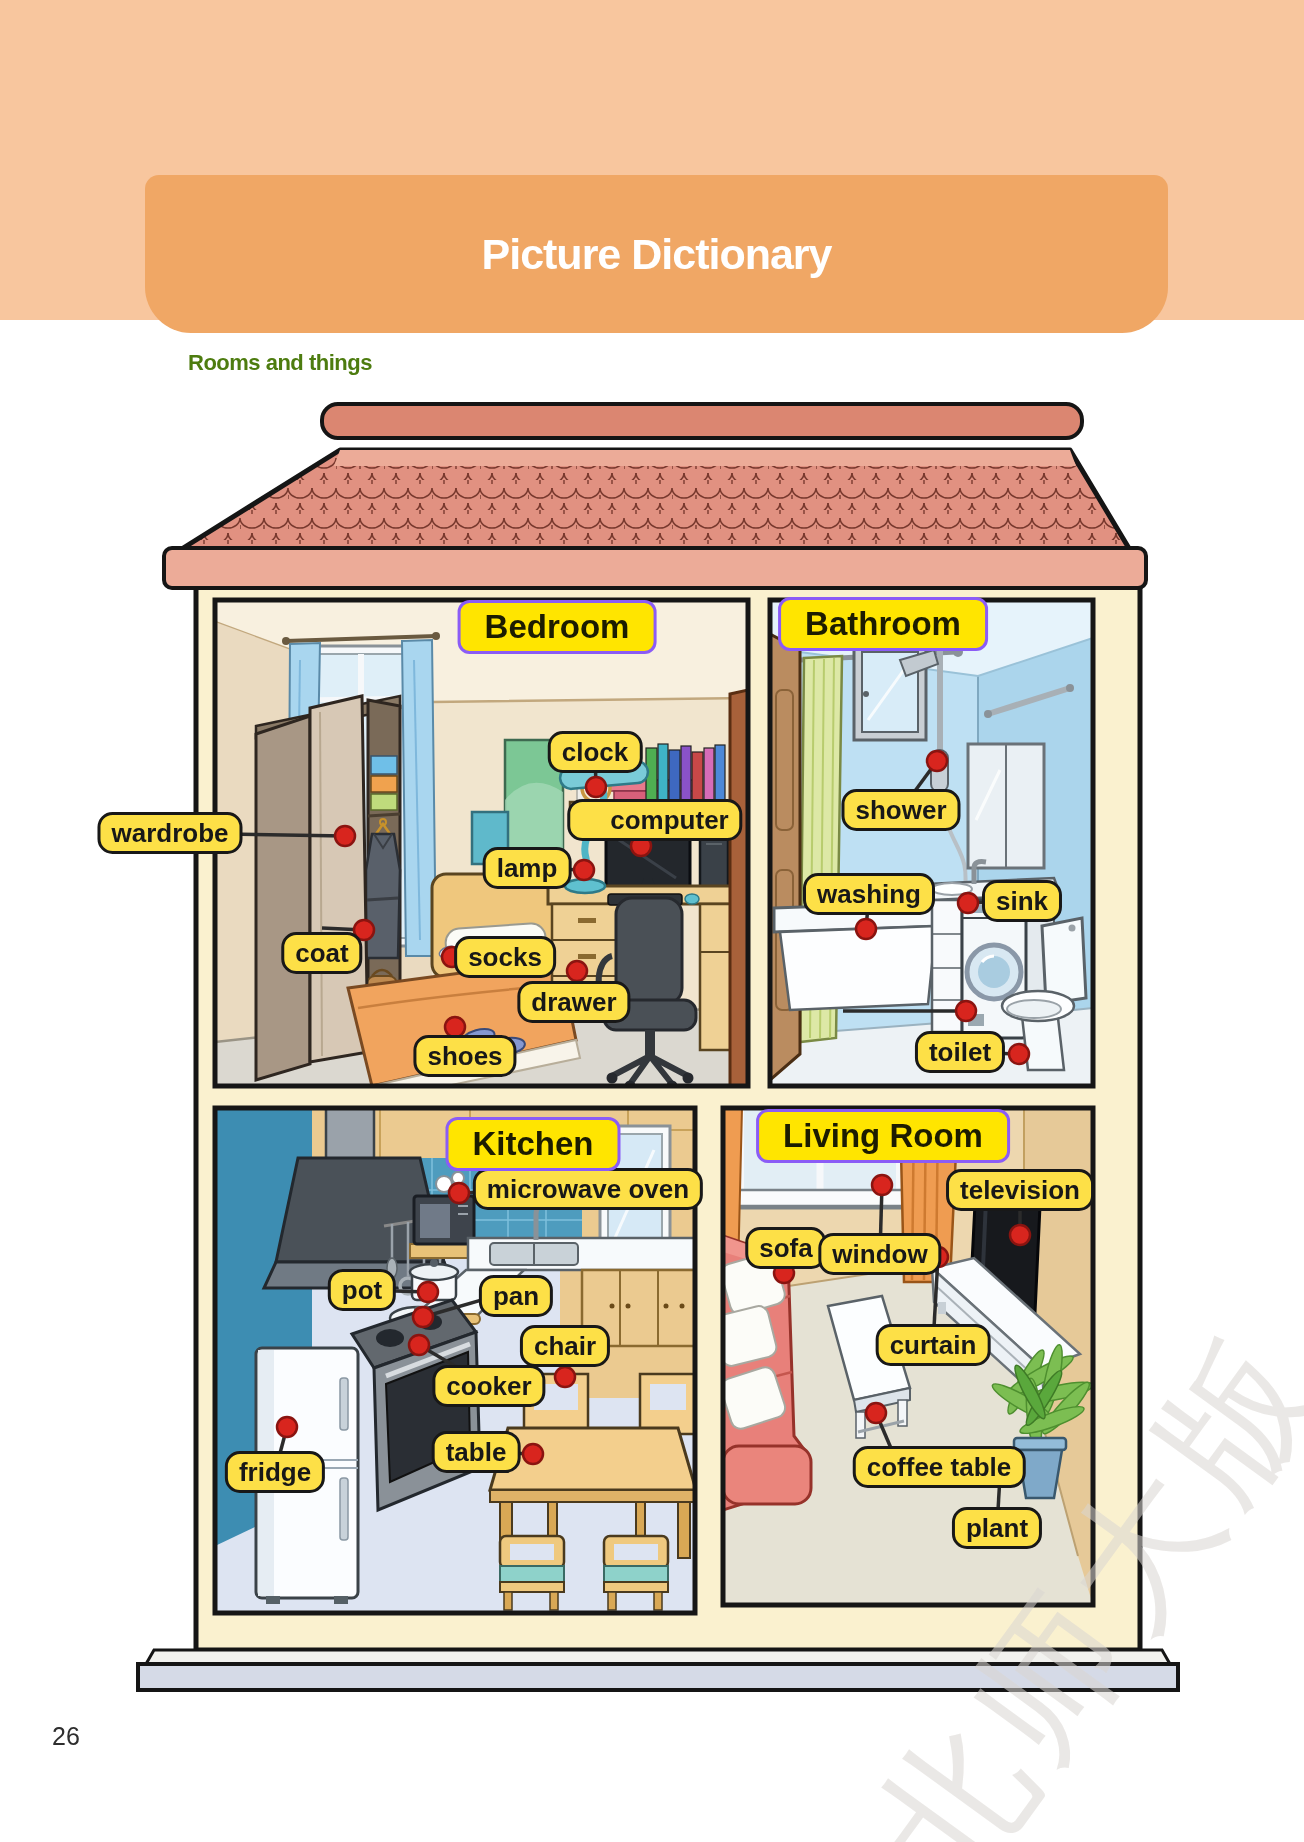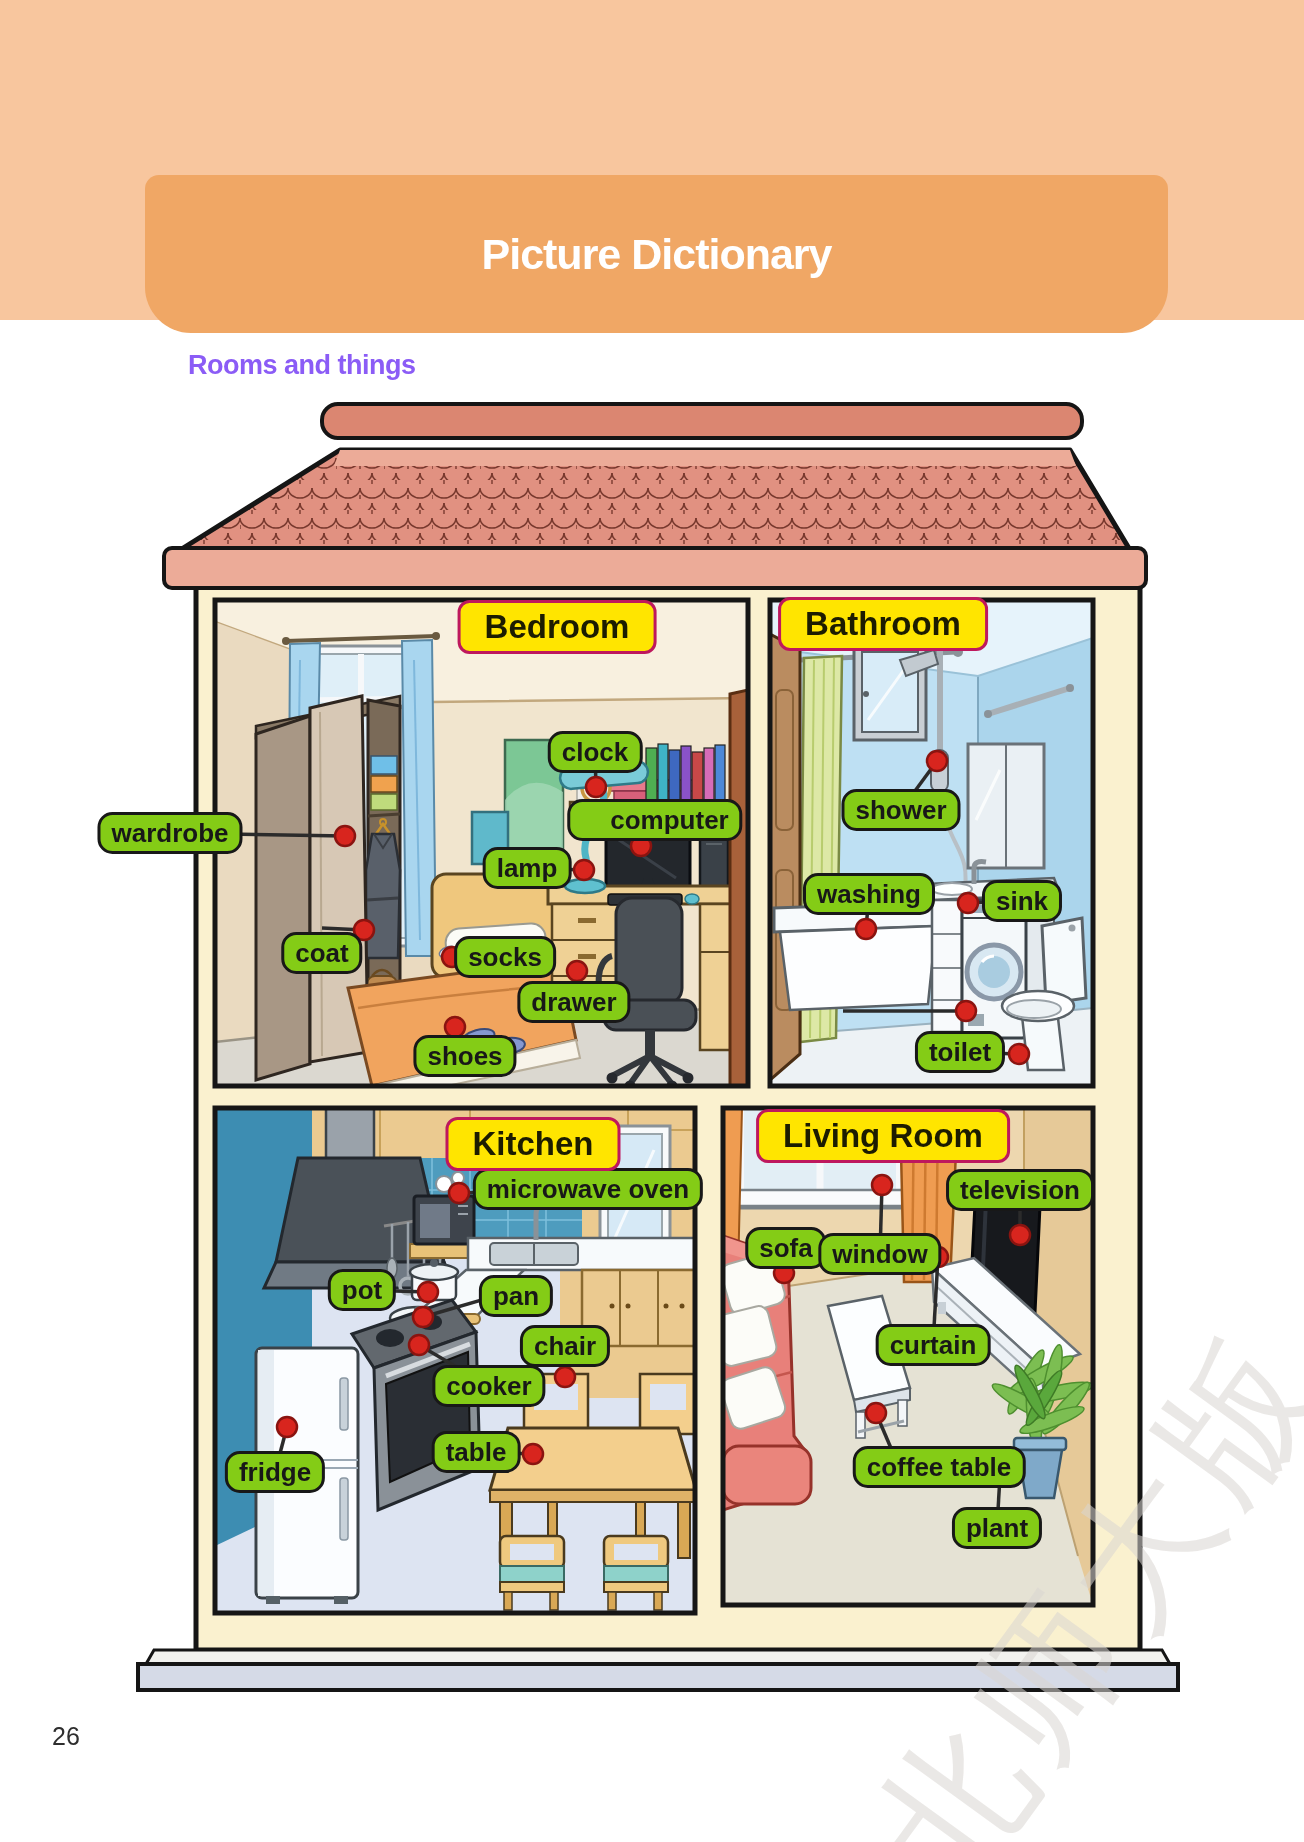--- a/index.html
+++ b/index.html
@@ -3,32 +3,32 @@
 <meta charset="utf-8">
 <title>Picture Dictionary</title>
 <style>
   html,body{margin:0;padding:0;background:#ffffff;}
   .page{position:relative;width:1304px;height:1842px;background:#ffffff;overflow:hidden;
         font-family:"Liberation Sans",sans-serif;}
   .header-band{position:absolute;left:0;top:0;width:1304px;height:320px;background:#F8C69E;}
   .title-box{position:absolute;left:145px;top:175px;width:1023px;height:158px;background:#F0A765;
              border-radius:14px 14px 46px 46px;display:flex;align-items:center;justify-content:center;}
   .title-box h1{margin:0;font-size:43px;font-weight:bold;color:#ffffff;letter-spacing:-1px;}
-  .section-heading{position:absolute;left:188px;top:350px;font-size:27px;font-weight:bold;color:#8b5cf6;
+  .section-heading{position:absolute;left:188px;top:350px;font-size:22px;font-weight:bold;color:#4d7c0f;
                    letter-spacing:-0.5px;}
   .house-svg{position:absolute;left:0;top:0;}
   .watermark{position:absolute;left:700px;top:1335px;width:800px;height:550px;display:flex;
              align-items:center;justify-content:center;transform:rotate(-54deg);
              font-size:148px;letter-spacing:12px;color:#DAD6D2;opacity:0.55;white-space:nowrap;
              pointer-events:none;}
   .labels-layer{position:absolute;left:0;top:0;width:1304px;height:1842px;pointer-events:none;}
-  .pill{position:absolute;transform:translate(-50%,-50%);background:#84cc16;border:3px solid #181818;
+  .pill{position:absolute;transform:translate(-50%,-50%);background:#fde047;border:3px solid #181818;
         border-radius:15px;padding:1px 11px;font-size:26px;line-height:34px;font-weight:bold;
         color:#181818;white-space:nowrap;}
-  .badge{position:absolute;transform:translate(-50%,-50%);background:#FFE500;border:3px solid #be185d;
+  .badge{position:absolute;transform:translate(-50%,-50%);background:#FFE500;border:3px solid #8b5cf6;
          border-radius:12px;padding:5px 24px;font-size:33px;line-height:38px;font-weight:bold;
          color:#1C1C00;white-space:nowrap;}
   .page-num{position:absolute;left:52px;top:1722px;font-size:25px;color:#2E2E2E;}
 </style>
 </head>
 <body>
 
 <div class="page">
 
   <div class="header-band"></div>

